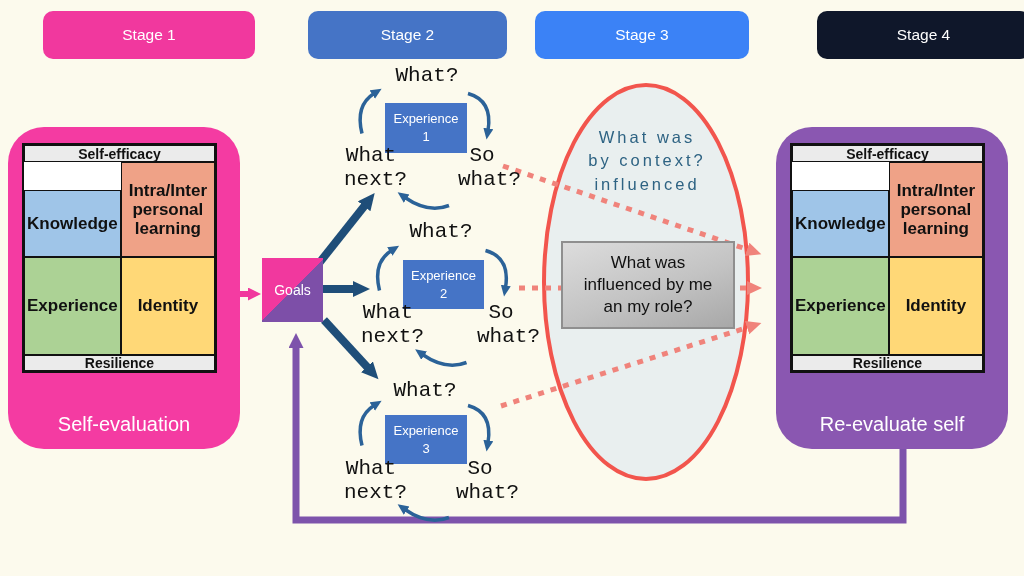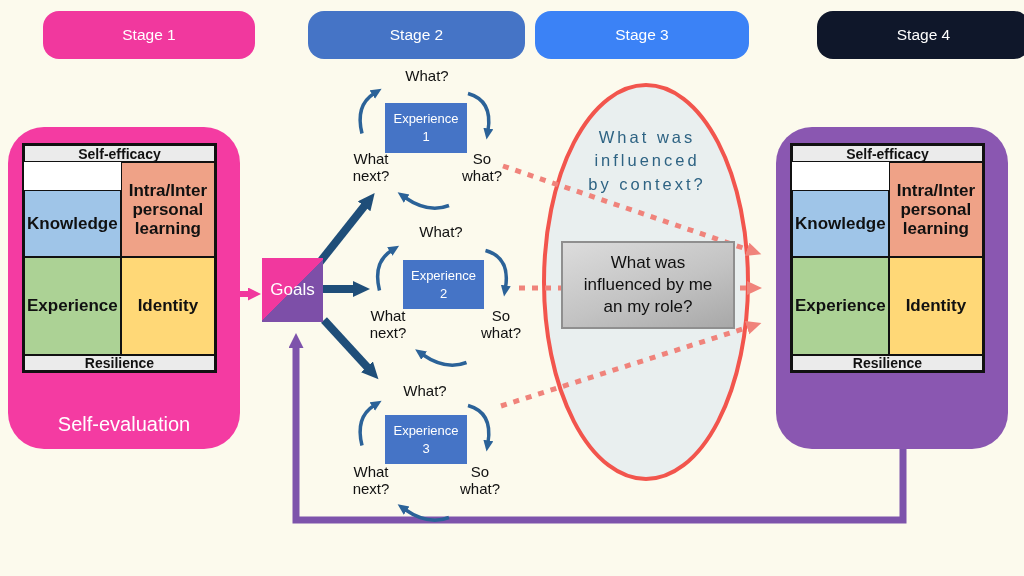--- a/index.html
+++ b/index.html
@@ -3,26 +3,26 @@
 <meta charset="utf-8">
 <style>
   html,body{margin:0;padding:0;}
   .stage-canvas{
     position:relative;width:1024px;height:576px;background:#FCFAED;
     font-family:"Liberation Sans",sans-serif;overflow:hidden;
   }
   svg.layer{position:absolute;left:0;top:0;}
   
   .pill{
-    position:absolute;top:11px;height:48px;border-radius:16px;
+    position:absolute;top:11px;height:48px;border-radius:10px;
     display:flex;align-items:center;justify-content:center;
     color:#fff;font-size:15.5px;
   }
   .pill-1{left:43px;width:212px;background:#F1389E;}
-  .pill-2{left:308px;width:217px;background:#4574C6;}
+  .pill-2{left:308px;width:199px;background:#4574C6;}
   .pill-3{left:535px;width:214px;background:#3b82f6;}
   .pill-4{left:817px;width:213px;background:#0f172a;}
   
   .panel{position:absolute;top:127px;width:232px;height:322px;border-radius:36px;}
   .panel-left{left:8px;background:#F43BA2;}
   .panel-right{left:776px;background:#8A57B1;}
   .panel-table{
     position:absolute;left:14px;top:16px;width:195px;height:230px;
     border:2px solid #111;display:grid;box-sizing:border-box;
     grid-template-columns:1fr 1fr;grid-template-rows:17px 95px 98px 16px;
@@ -37,34 +37,34 @@
   .c-exp{background:#ACD295;}
   .c-identity{background:#FFD877;}
   .panel-title{
     position:absolute;left:0;right:0;top:278px;text-align:center;
     color:#fff;font-size:20px;margin-top:8px;
   }
   
   .goals{
     position:absolute;left:262px;top:258px;width:61px;height:64px;
     background:linear-gradient(135deg,#F1389E 50%,#7D4FA8 50.4%);
-    display:flex;align-items:center;justify-content:center;color:#fff;font-size:17px;
+    display:flex;align-items:center;justify-content:center;color:#fff;font-size:14px;
   }
   
   .expbox{
     position:absolute;background:#4574C6;color:#fff;display:flex;flex-direction:column;
     align-items:center;justify-content:center;font-size:13px;line-height:1.35;text-align:center;
   }
   .expbox-1{left:385px;top:103px;width:82px;height:50px;}
   .expbox-2{left:403px;top:260px;width:81px;height:49px;}
   .expbox-3{left:385px;top:415px;width:82px;height:49px;}
   
   .lbl{
     position:absolute;transform:translate(-50%,-50%);text-align:center;
-    color:#111;font-size:15px;line-height:1.12;white-space:pre-line;
+    color:#111;font-size:21px;line-height:1.12;white-space:pre-line;font-family:Liberation Mono, monospace;
   }
   .lbl-narrow{width:54px;}
   .lbl-xnarrow{width:48px;}
   
   .ellipse-text{
     position:absolute;left:561px;top:126px;width:172px;text-align:center;
     color:#2E6383;font-size:16.5px;letter-spacing:3px;line-height:1.42;
   }
   
   .graybox{
@@ -150,20 +150,21 @@
 
   <div class="panel panel-right">
     <div class="panel-table">
       <div class="trow">Self-efficacy</div>
       <div class="tcell c-knowledge">Knowledge</div>
       <div class="tcell c-intra">Intra/Inter personal learning</div>
       <div class="tcell c-exp">Experience</div>
       <div class="tcell c-identity">Identity</div>
       <div class="trow">Resilience</div>
     </div>
+    <div class="panel-title">Re-evaluate self</div>
   </div>
 
   <div class="goals">Goals</div>
 
   <div class="expbox expbox-1">
     <span>Experience</span>
     <span>1</span>
   </div>
   <div class="expbox expbox-2">
     <span>Experience</span>
@@ -181,22 +182,22 @@
   <div class="lbl" style="left:441px;top:232px;">What?</div>
   <div class="lbl lbl-narrow" style="left:388px;top:325px;">What next?</div>
   <div class="lbl lbl-xnarrow" style="left:501px;top:325px;">So what?</div>
 
   <div class="lbl" style="left:425px;top:391px;">What?</div>
   <div class="lbl lbl-narrow" style="left:371px;top:481px;">What next?</div>
   <div class="lbl lbl-xnarrow" style="left:480px;top:481px;">So what?</div>
 
   <div class="ellipse-text">
     <div>What was</div>
+    <div>by context?</div>
     <div>influenced</div>
-    <div>by context?</div>
   </div>
 
   <div class="graybox">
     <div>What was</div>
     <div>influenced by me</div>
     <div>an my role?</div>
   </div>
 
 </div>
 

